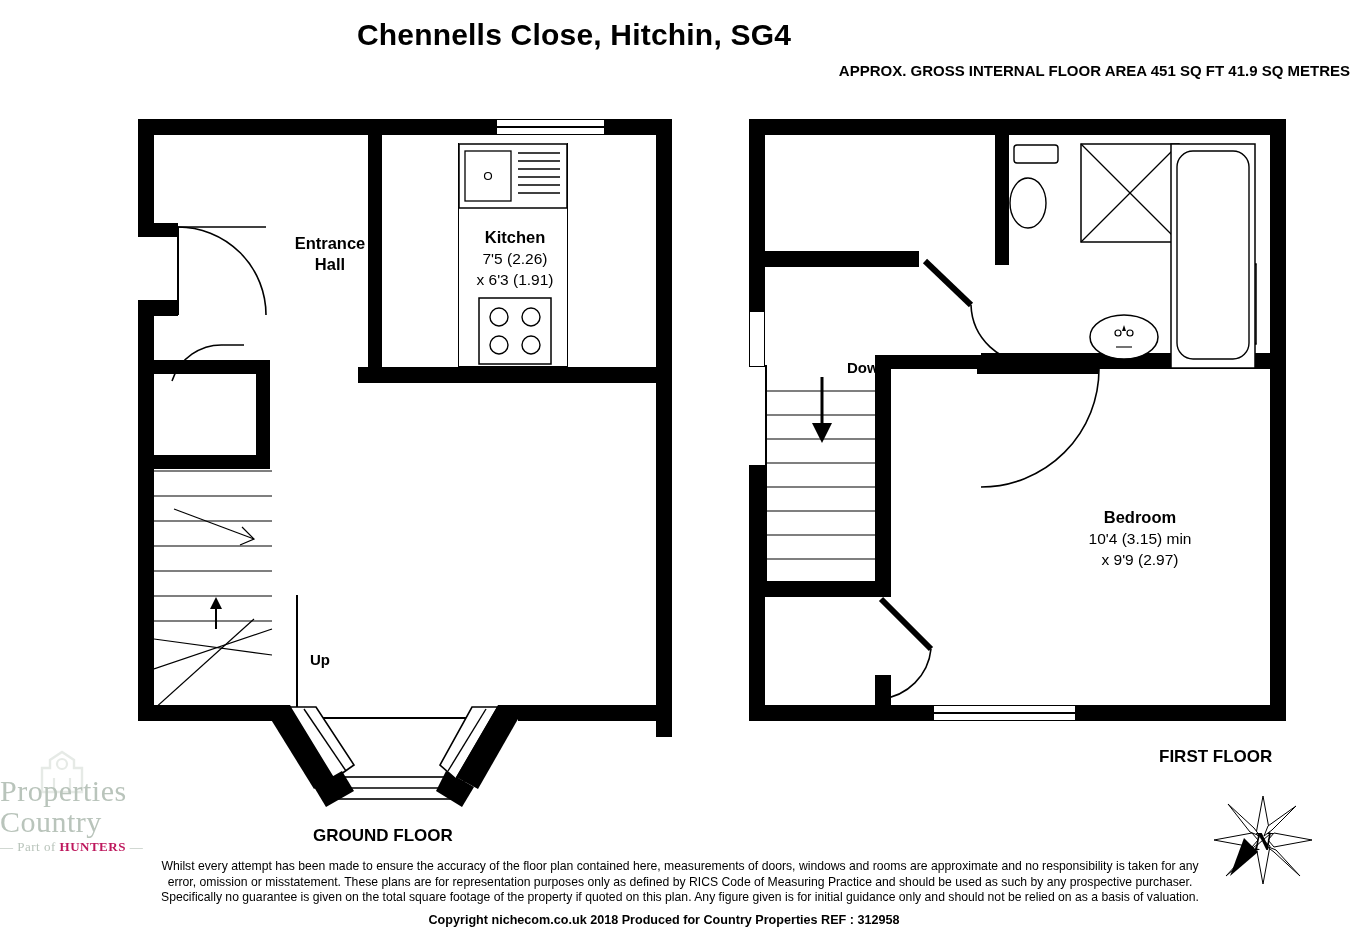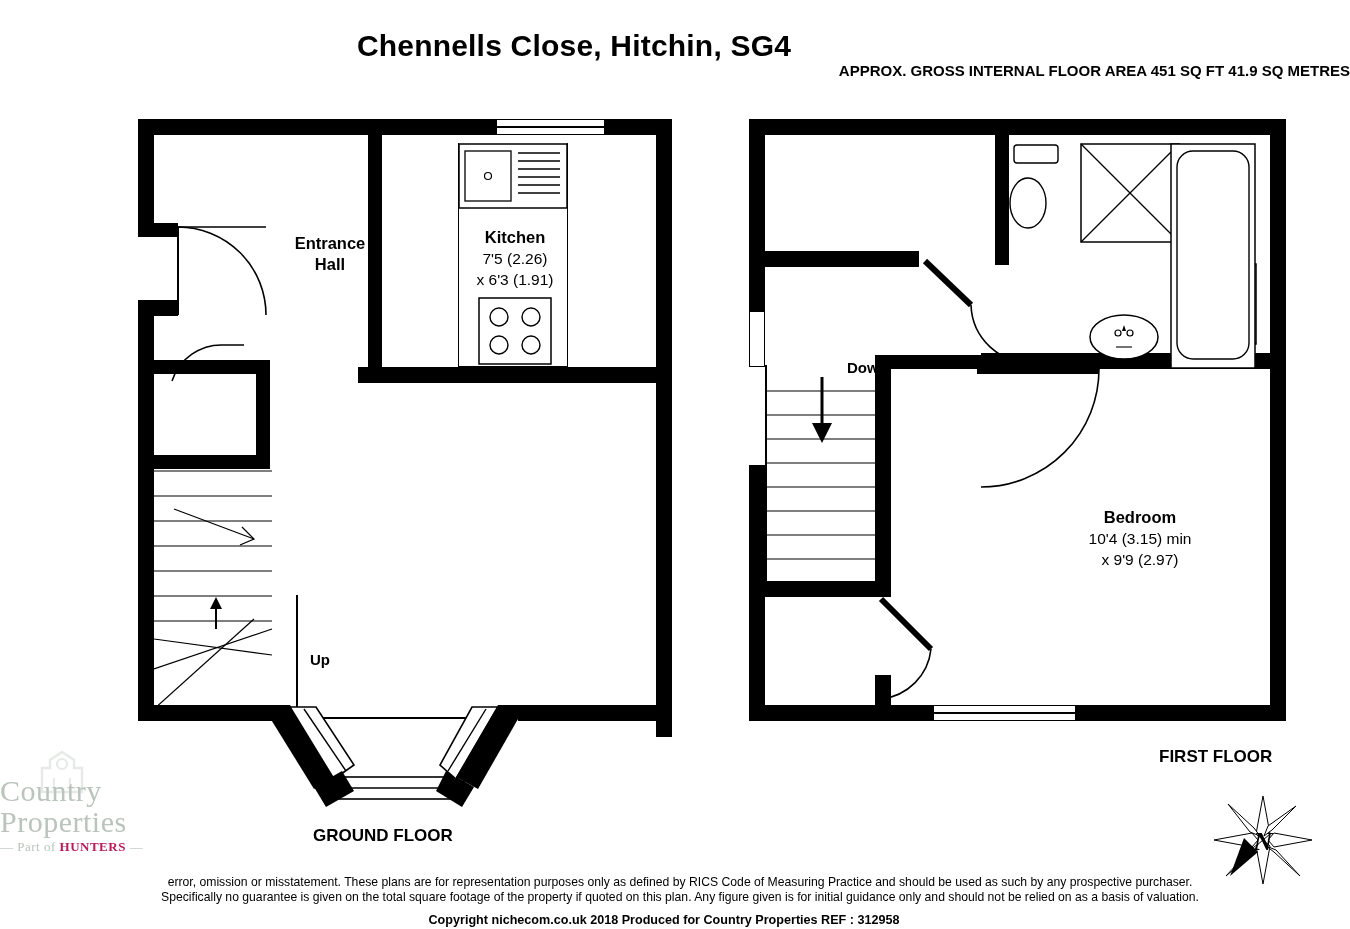--- a/index.html
+++ b/index.html
@@ -17,21 +17,20 @@
   }
   .title {
     position: absolute;
     top: 18px;
     left: 0;
     width: 1148px;
     text-align: center;
     font-size: 30px;
     font-weight: bold;
     letter-spacing: 0.2px;
-    margin-top: 11px;
   }
   .subtitle {
     position: absolute;
     top: 62px;
     left: 0;
     width: 1350px;
     text-align: right;
     font-size: 15px;
     font-weight: bold;
   }
@@ -361,22 +360,22 @@
 
 <div class="floor-name" style="left:1159px; top:747px;">FIRST FLOOR</div>
 
 <svg class="logo-mark" viewBox="0 0 64 48">
   <path d="M12 44 L12 20 L20 20 L20 12 L32 4 L44 12 L44 20 L52 20 L52 44 Z" fill="none" stroke="#c8d2c9" stroke-width="2.4"></path>
   <circle cx="32" cy="16" r="5" fill="none" stroke="#c8d2c9" stroke-width="2.2"></circle>
   <line x1="24" y1="44" x2="24" y2="30" stroke="#c8d2c9" stroke-width="2.2"></line>
   <line x1="40" y1="44" x2="40" y2="30" stroke="#c8d2c9" stroke-width="2.2"></line>
 </svg>
 <div class="logo">
+  <div class="l1">Properties</div>
   <div class="l1">Country</div>
-  <div class="l1">Properties</div>
   <div class="l3">
     <span>— Part of </span><span class="hunters">HUNTERS</span><span> —</span>
   </div>
 </div>
 
 <svg class="compass" viewBox="0 0 110 100">
   <g stroke="#000" stroke-width="1" fill="none">
     <polygon points="55,6 62,44 55,50 48,44" fill="#fff" stroke="#000"></polygon>
     <polygon points="104,50 66,57 60,50 66,43" fill="#fff" stroke="#000"></polygon>
     <polygon points="55,94 48,56 55,50 62,56" fill="#fff" stroke="#000"></polygon>
@@ -384,17 +383,17 @@
     <polygon points="88,16 64,40 56,46 60,36" fill="#fff" stroke="#000"></polygon>
     <polygon points="92,86 66,62 58,56 68,60" fill="#fff" stroke="#000"></polygon>
     <polygon points="18,86 42,60 50,54 44,64" fill="#fff" stroke="#000"></polygon>
     <polygon points="20,14 46,38 52,46 42,42" fill="#fff" stroke="#000"></polygon>
   </g>
   <polygon points="22,86 36,48 50,62" fill="#000"></polygon>
   <text x="55" y="60" text-anchor="middle" font-family="Liberation Serif, serif" font-size="26" font-style="italic" font-weight="bold" fill="#000">N</text>
 </svg>
 
 <div class="disclaimer">
-  <br>
+  <span>Whilst every attempt has been made to ensure the accuracy of the floor plan contained here, measurements of doors, windows and rooms are approximate and no responsibility is taken for any</span><br>
   <span>error, omission or misstatement. These plans are for representation purposes only as defined by RICS Code of Measuring Practice and should be used as such by any prospective purchaser.</span><br>
   <span>Specifically no guarantee is given on the total square footage of the property if quoted on this plan. Any figure given is for initial guidance only and should not be relied on as a basis of valuation.</span>
 </div>
 <div class="copyline">Copyright nichecom.co.uk 2018    Produced for Country Properties   REF :  312958</div>
 
 </body></html>

